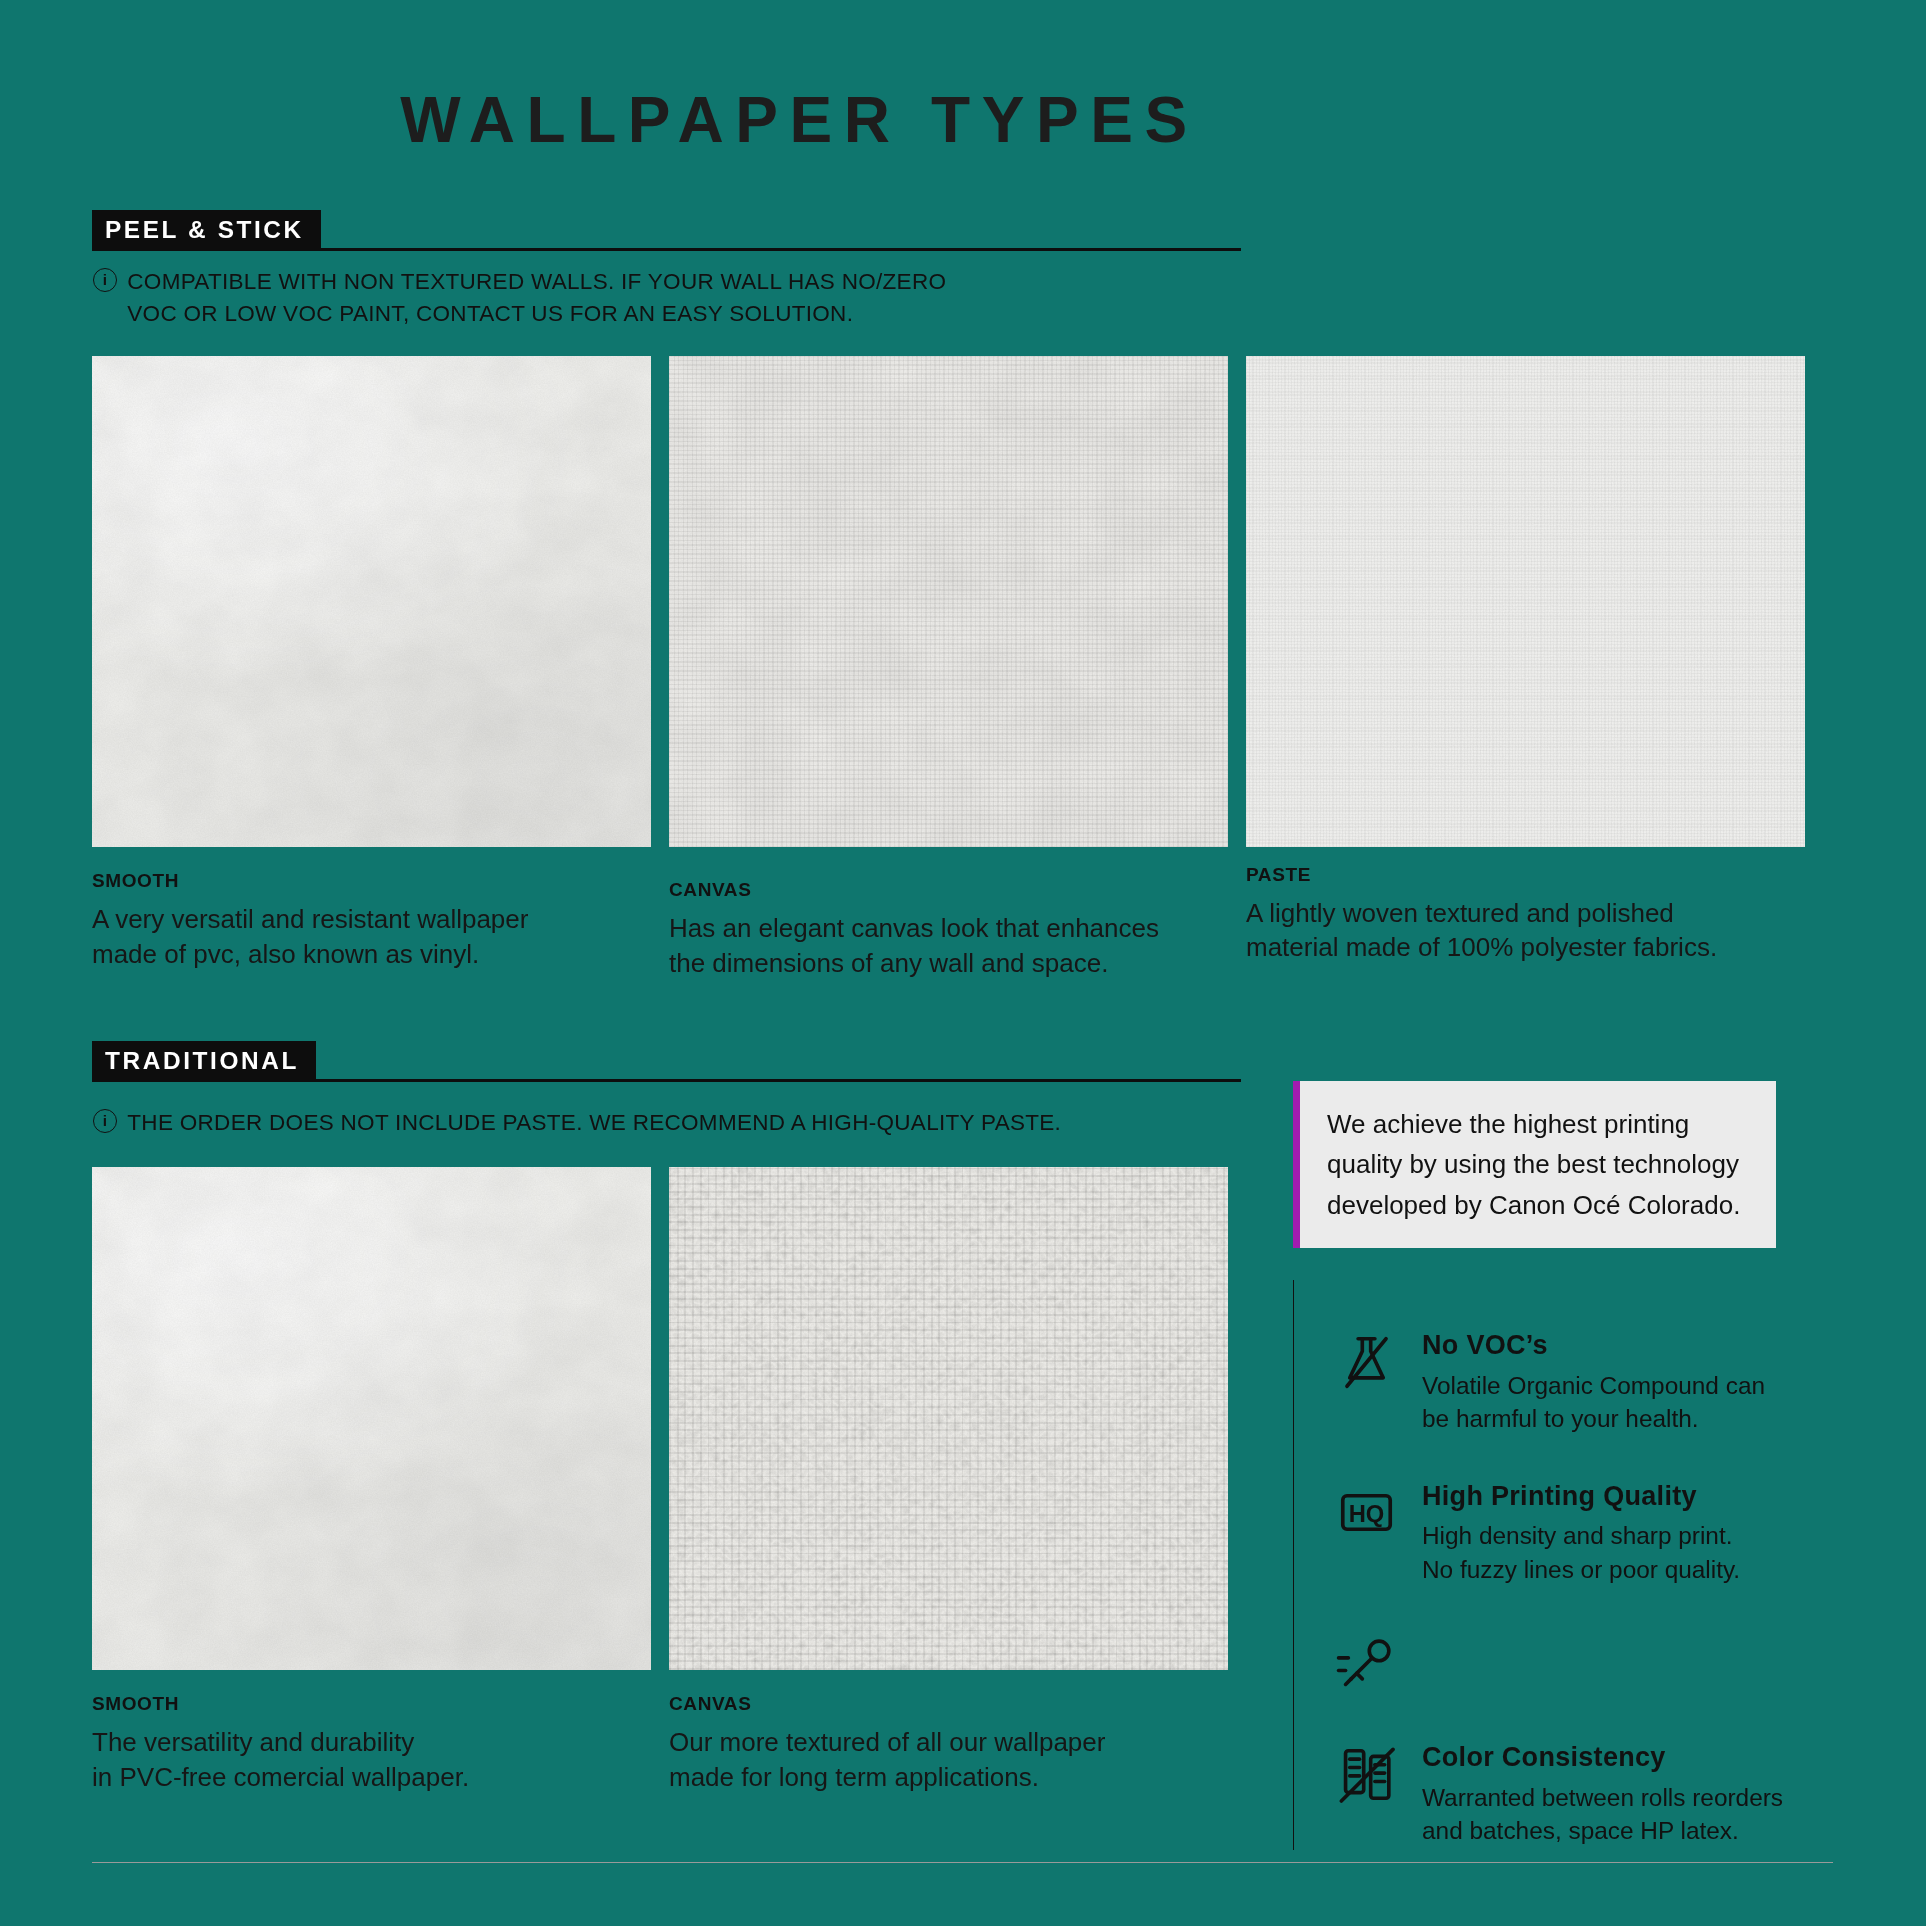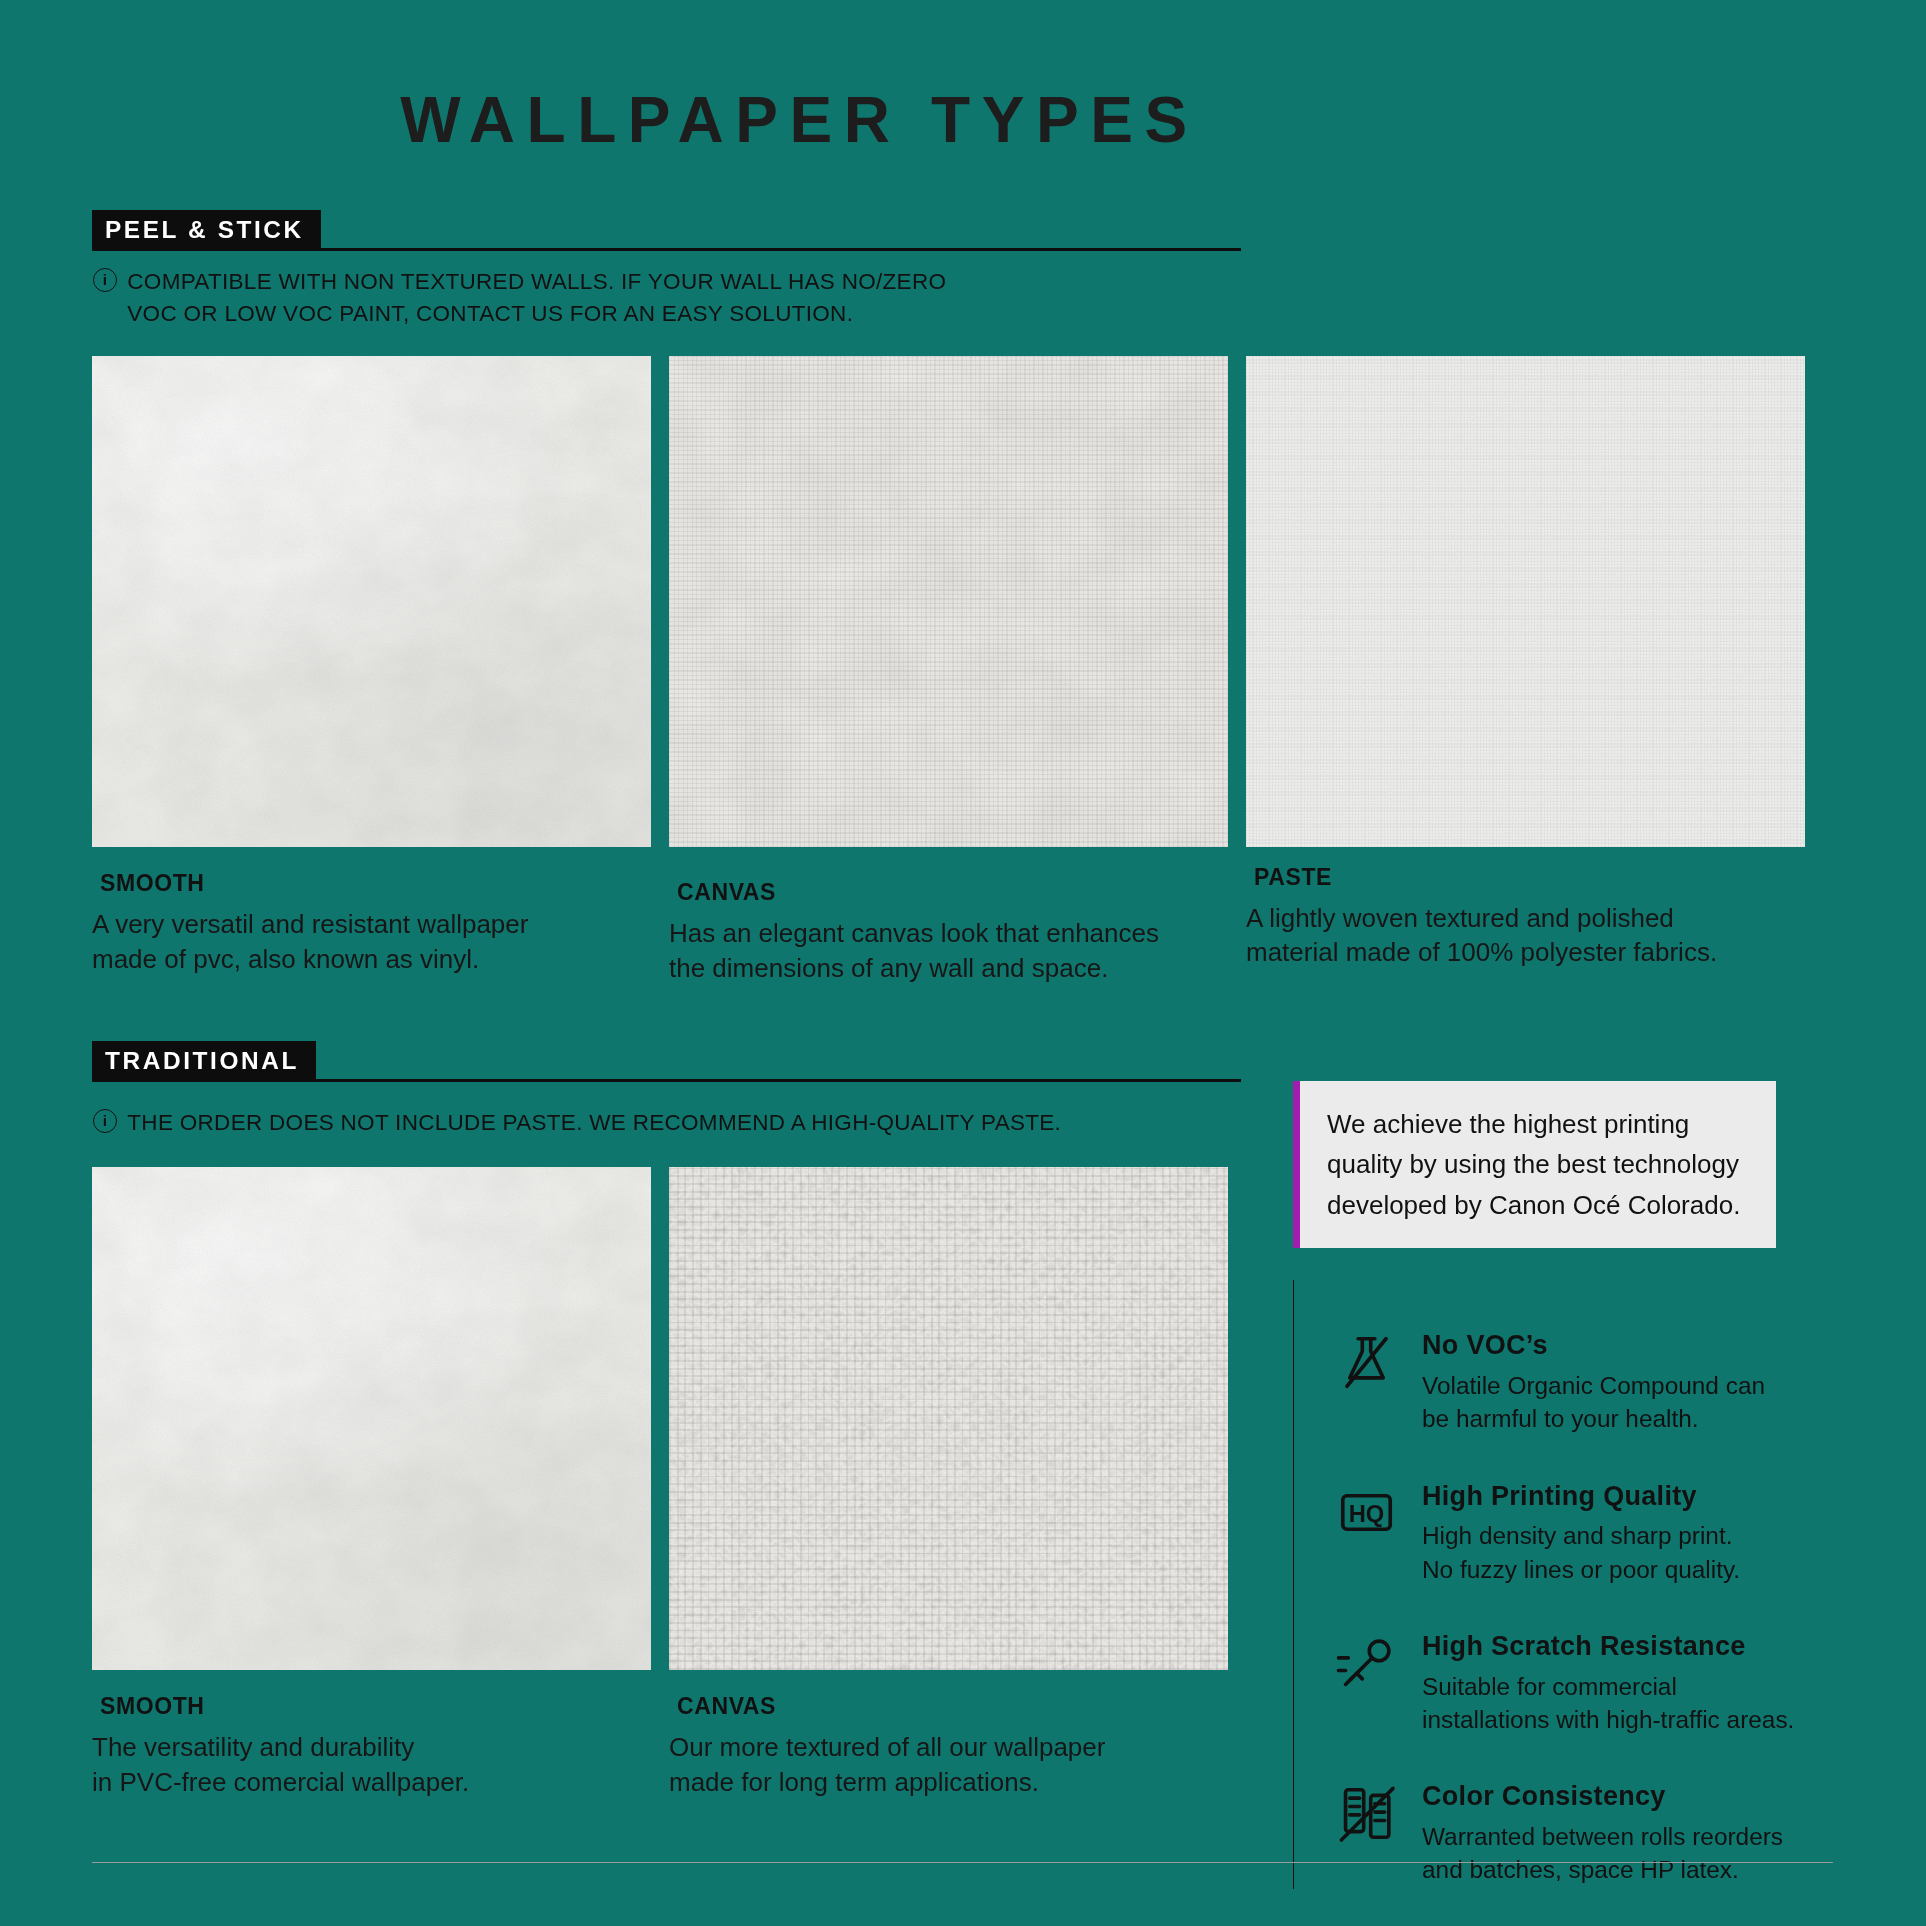--- a/index.html
+++ b/index.html
@@ -38,21 +38,21 @@
   #peel-note { top: 265px; }
   #trad-note { top: 1106px; }
 
   
   .row { position: absolute; left: 92px; display: flex; gap: 18px; }
   #row1 { top: 356px; }
   #row2 { top: 1167px; }
   .card { width: 559px; }
   .swatch { position: relative; width: 559px; height: 491px; overflow: hidden; }
   #row2 .swatch { height: 503px; }
-  .card h3 { font-size: 23px; font-weight: bold; letter-spacing: 0.6px; margin: 23px 8px 0; }
+  .card h3 { font-size: 19px; font-weight: bold; letter-spacing: 0.6px; margin: 23px 0 0; }
   .card.offset-lower h3 { margin-top: 32px; }
   .card.offset-higher h3 { margin-top: 16.7px; }
   .card p { font-size: 26px; line-height: 1.32; margin: 10.3px 0 0; white-space: pre-line; color: #161616; }
 
   
   .tex-smooth {
     background:
       radial-gradient(120% 90% at 25% 18%, rgba(255,255,255,0.95), rgba(255,255,255,0) 55%),
       radial-gradient(130% 100% at 80% 85%, rgba(0,0,0,0.05), rgba(0,0,0,0) 60%),
       #f1f1ee;
@@ -258,25 +258,20 @@
             <g class="icon-stroke">
               <circle cx="33" cy="15" r="7"></circle>
               <line x1="28" y1="20" x2="13" y2="35"></line>
               <line x1="13" y1="35" x2="9" y2="39"></line>
               <line x1="17" y1="31" x2="21" y2="35"></line>
               <line x1="4" y1="20" x2="11" y2="20"></line>
               <line x1="4" y1="29" x2="9" y2="29"></line>
             </g>
           </svg>
         </span>
-        <div class="f-body">
-          <div class="f-title">High Scratch Resistance</div>
-          <p class="f-desc">Suitable for commercial
-installations with high-traffic areas.</p>
-        </div>
       </div>
 
       <div class="feature">
         <span class="f-icon">
           <svg viewBox="0 0 48 48">
             <g class="icon-stroke">
               <rect x="9" y="7" width="13" height="30" rx="2"></rect>
               <line x1="12" y1="13" x2="19" y2="13"></line>
               <line x1="12" y1="19" x2="19" y2="19"></line>
               <line x1="12" y1="25" x2="19" y2="25"></line>

